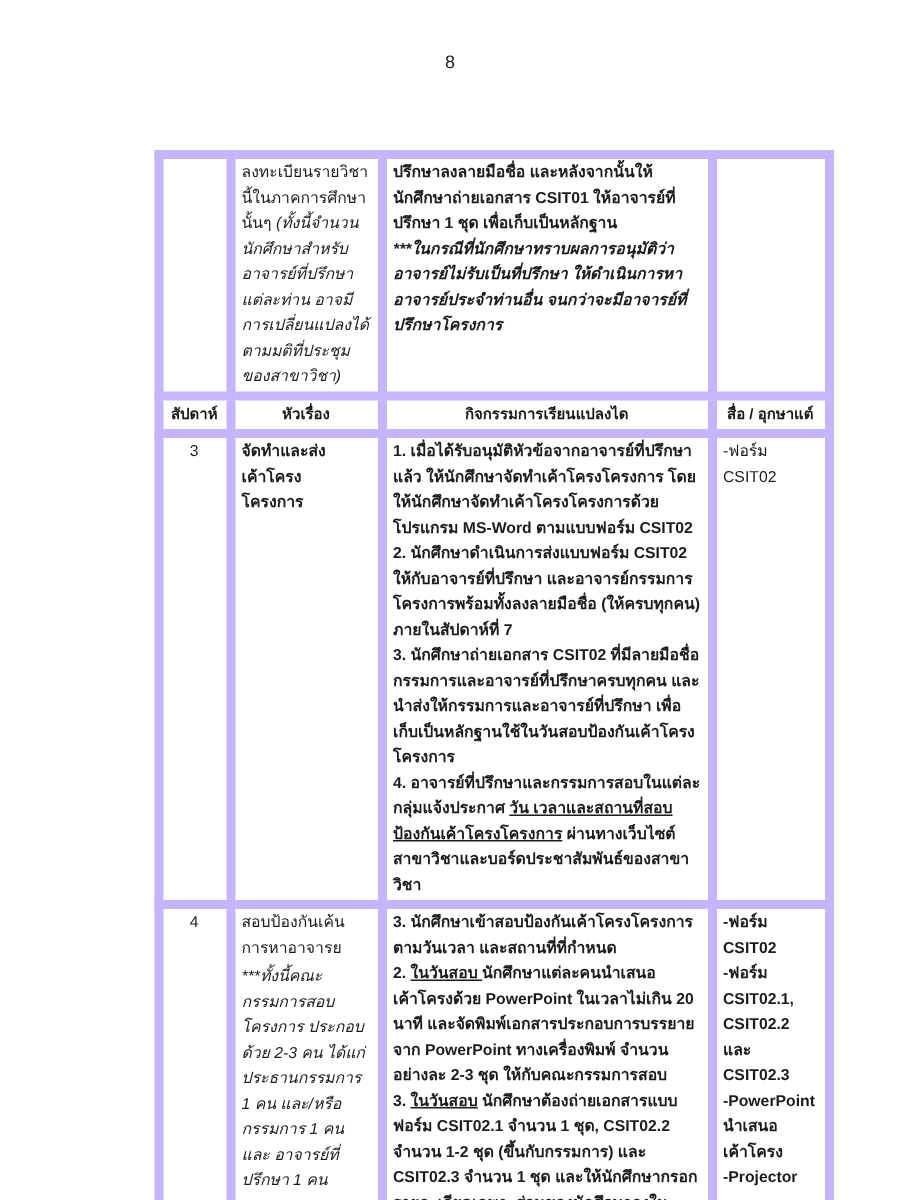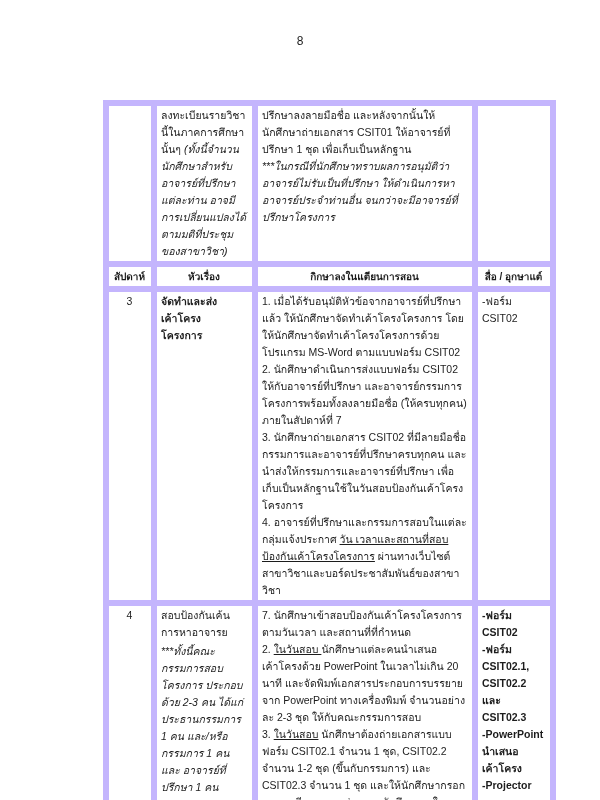--- a/index.html
+++ b/index.html
@@ -42,21 +42,21 @@
     font-weight:bold;
     text-align:center;
     vertical-align:middle;
     padding:1px 2px;
     font-size:10px;
   }
   td.week-cell{text-align:center;}
   .italic{font-style:italic;}
   .uline{text-decoration:underline;}
   .preline{white-space:pre-line;font-weight:bold;}
-  .act-item{margin:0;}
+  .act-item{margin:0;font-weight:bold;}
   .topic-note-gap{margin-top:2px;}
 </style>
 </head>
 <body>
 
 <div class="page">
 
   <div class="page-number">8</div>
 
   <table class="schedule">
@@ -76,21 +76,21 @@
       <td>
         <div class="act-item">ปรึกษาลงลายมือชื่อ และหลังจากนั้นให้นักศึกษาถ่ายเอกสาร CSIT01 ให้อาจารย์ที่ปรึกษา 1 ชุด เพื่อเก็บเป็นหลักฐาน</div>
         <div class="act-item italic">***ในกรณีที่นักศึกษาทราบผลการอนุมัติว่าอาจารย์ไม่รับเป็นที่ปรึกษา ให้ดำเนินการหาอาจารย์ประจำท่านอื่น จนกว่าจะมีอาจารย์ที่ปรึกษาโครงการ</div>
       </td>
       <td></td>
     </tr>
 
     <tr class="header-row">
       <th class="hcell">สัปดาห์</th>
       <th class="hcell">หัวเรื่อง</th>
-      <th class="hcell">กิกษาลงในแตียนการสอน</th>
+      <th class="hcell">กิจกรรมการเรียนแปลงได</th>
       <th class="hcell">สื่อ / อุกษาแต์</th>
     </tr>
 
     <tr class="week3-row">
       <td class="week-cell">3</td>
       <td class="preline">จัดทำและส่งเค้าโครง
 โครงการ</td>
       <td>
         <div class="act-item">1. เมื่อได้รับอนุมัติหัวข้อจากอาจารย์ที่ปรึกษาแล้ว ให้นักศึกษาจัดทำเค้าโครงโครงการ โดยให้นักศึกษาจัดทำเค้าโครงโครงการด้วยโปรแกรม MS-Word ตามแบบฟอร์ม CSIT02</div>
         <div class="act-item">2. นักศึกษาดำเนินการส่งแบบฟอร์ม CSIT02 ให้กับอาจารย์ที่ปรึกษา และอาจารย์กรรมการโครงการพร้อมทั้งลงลายมือชื่อ (ให้ครบทุกคน) ภายในสัปดาห์ที่ 7</div>
@@ -100,21 +100,21 @@
       <td>-ฟอร์ม CSIT02</td>
     </tr>
 
     <tr class="week4-row">
       <td class="week-cell">4</td>
       <td>
         <div>สอบป้องกันเค้นการหาอาจารย</div>
         <div class="italic topic-note-gap">***ทั้งนี้คณะกรรมการสอบโครงการ ประกอบด้วย 2-3 คน ได้แก่ ประธานกรรมการ 1 คน และ/หรือ กรรมการ 1 คน และ อาจารย์ที่ปรึกษา 1 คน</div>
       </td>
       <td>
-        <div class="act-item">7. นักศึกษาเข้าสอบป้องกันเค้าโครงโครงการ ตามวันเวลา และสถานที่ที่กำหนด</div>
+        <div class="act-item">3. นักศึกษาเข้าสอบป้องกันเค้าโครงโครงการ ตามวันเวลา และสถานที่ที่กำหนด</div>
         <div class="act-item"><span>2. </span><span class="uline">ในวันสอบ </span><span>นักศึกษาแต่ละคนนำเสนอเค้าโครงด้วย PowerPoint ในเวลาไม่เกิน 20 นาที และจัดพิมพ์เอกสารประกอบการบรรยายจาก PowerPoint ทางเครื่องพิมพ์ จำนวนอย่างละ 2-3 ชุด ให้กับคณะกรรมการสอบ</span></div>
         <div class="act-item"><span>3. </span><span class="uline">ในวันสอบ</span><span> นักศึกษาต้องถ่ายเอกสารแบบฟอร์ม CSIT02.1 จำนวน 1 ชุด, CSIT02.2 จำนวน 1-2 ชุด (ขึ้นกับกรรมการ) และ CSIT02.3 จำนวน 1 ชุด และให้นักศึกษากรอกรายละเอียดเฉพาะส่วนของนักศึกษาลงในแต่ละแบบฟอร์มทั้งหมดให้ครบถ้วน</span></div>
 
       </td>
       <td class="preline">-ฟอร์ม CSIT02
 -ฟอร์ม CSIT02.1,
 CSIT02.2 และ
 CSIT02.3
 -PowerPoint
 นำเสนอเค้าโครง

